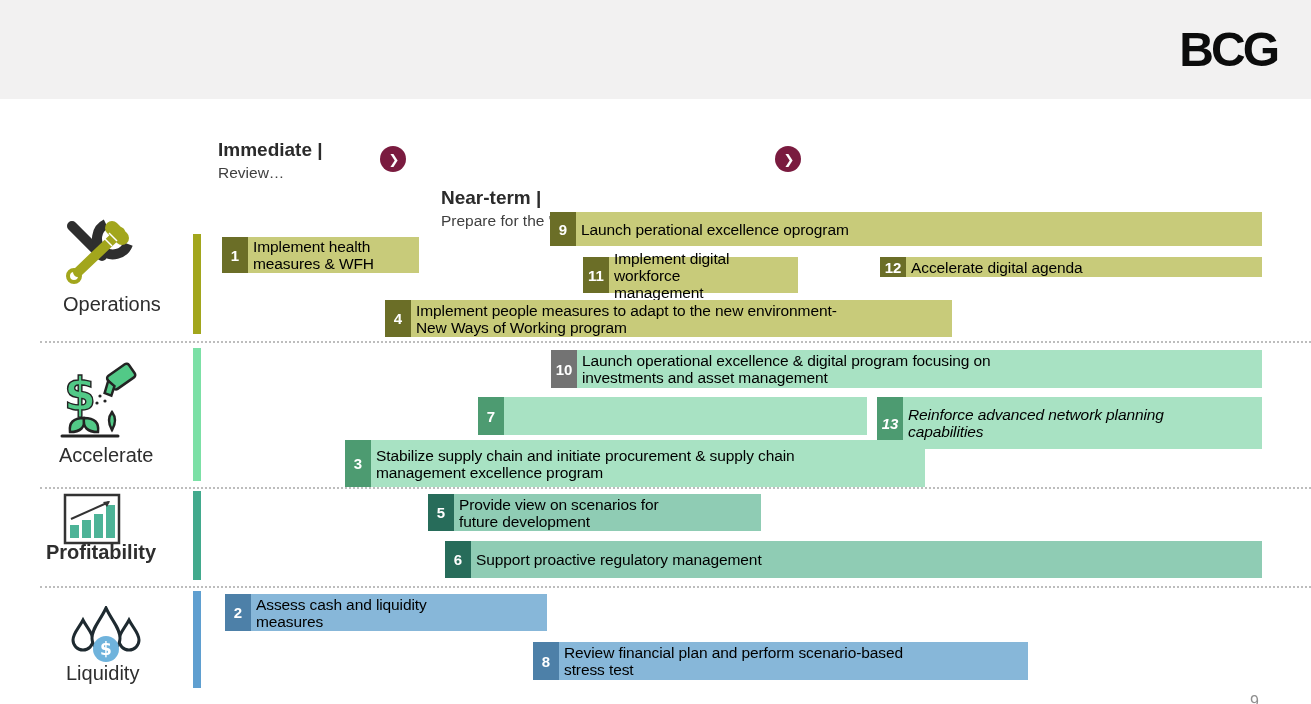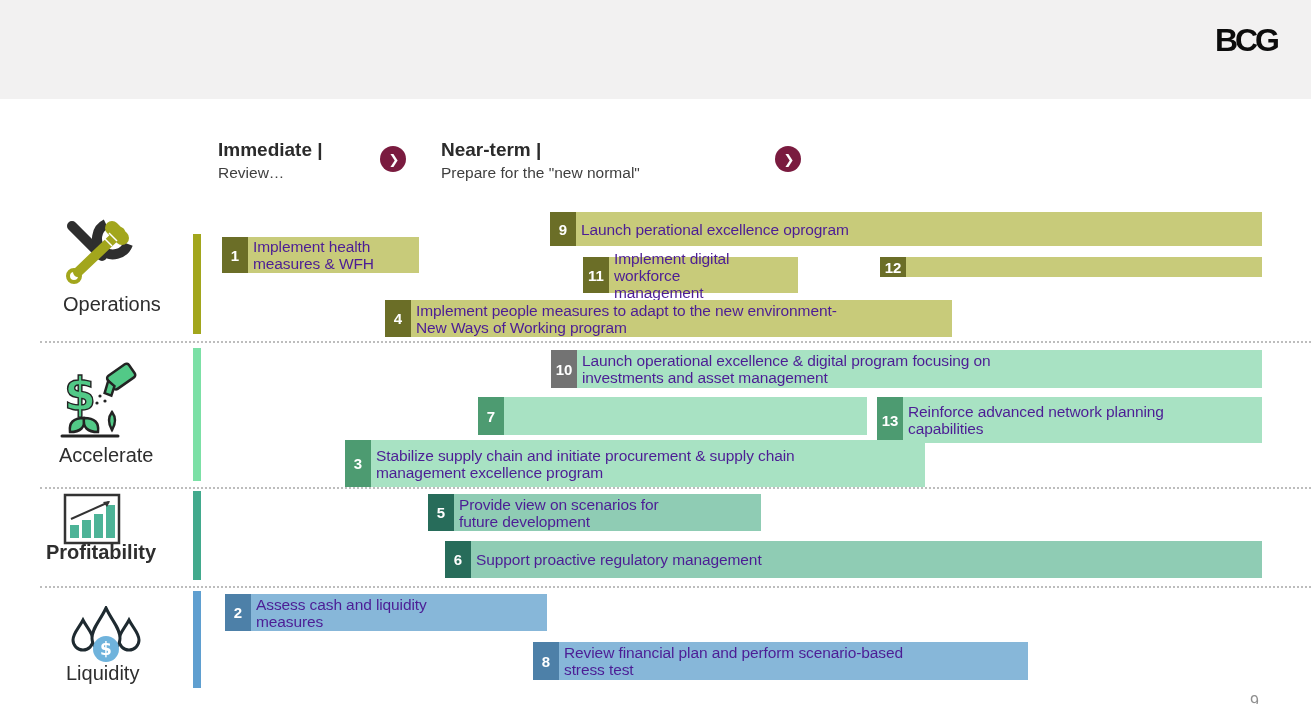--- a/index.html
+++ b/index.html
@@ -1,50 +1,50 @@
 <!DOCTYPE html>
 <html><head>
 <meta charset="utf-8">
 <style>
   html,body{margin:0;padding:0;background:#fff;}
   #canvas{
     position:relative;width:1311px;height:704px;overflow:hidden;background:#ffffff;
     font-family:"Liberation Sans","DejaVu Sans",sans-serif;color:#2e2e2e;
   }
   .topband{position:absolute;left:0;top:0;width:1311px;height:99px;background:#f2f1f1;}
-  .logo{position:absolute;right:34px;top:22px;font-size:32px;font-weight:800;letter-spacing:-3px;color:#0c0c0c;}
+  .logo{position:absolute;right:34px;top:22px;font-size:48px;font-weight:800;letter-spacing:-3px;color:#0c0c0c;}
   .phase{position:absolute;top:138px;}
   .phase-title{font-size:19px;font-weight:700;color:#2b2b2b;line-height:24px;}
   .phase-sub{font-size:15.5px;color:#3f3f3f;line-height:21px;}
   .arrow-circle{position:absolute;width:26px;height:26px;border-radius:50%;
     display:flex;align-items:center;justify-content:center;}
   .arrow-circle span{color:#fff;font-size:13px;font-weight:700;transform:translateX(1px);}
   .cat-icon{position:absolute;}
   .cat-label{position:absolute;font-size:20px;color:#2e2e2e;}
   .track{position:absolute;width:8px;left:193px;}
   .sep{position:absolute;left:40px;width:1271px;height:0;border-top:2px dotted #bdbdbd;}
   .bar{position:absolute;display:flex;align-items:stretch;}
   .badge{min-width:24px;display:flex;align-items:center;justify-content:center;
     color:#fff;font-weight:700;font-size:15px;flex:0 0 auto;padding:0 1px;}
   .bar-text{display:flex;align-items:center;padding-left:5px;padding-right:3px;
-    font-size:15.5px;line-height:17px;color:#4c1d95;white-space:pre-line;letter-spacing:-0.1px;}
+    font-size:15.5px;line-height:17px;color:#000000;white-space:pre-line;letter-spacing:-0.1px;}
   .pagenum{position:absolute;right:52px;bottom:-7px;font-size:16px;color:#8f8f8f;}
 </style>
 </head>
 <body>
 
 <div id="canvas">
   <div class="topband"></div>
   <div class="logo">BCG</div>
   <div class="pagenum">9</div>
 <div class="phase" style="left: 218px;">
       <div class="phase-title">Immediate |</div>
       <div class="phase-sub">Review…</div>
     </div>
-    <div class="phase" style="left: 441px;">
+    <div class="phase" style="left: 441px; margin-top: 48px;">
       <div class="phase-title">Near-term |</div>
       <div class="phase-sub">Prepare for the "new normal"</div>
     </div>
     <div class="arrow-circle" style="left: 380px; top: 146px; background: rgb(122, 27, 63);">
       <span>❯</span>
     </div>
     <div class="arrow-circle" style="left: 775px; top: 146px; background: rgb(122, 27, 63);">
       <span>❯</span>
     </div>
     <div class="sep" style="top: 341px; border-top-color: rgb(189, 189, 189);"></div>
@@ -105,35 +105,36 @@
       <div class="bar-text">Implement health
 measures &amp; WFH</div>
     </div>
     <div class="bar" style="left: 583px; top: 257px; width: 215px; height: 36px; background: rgb(200, 203, 122);">
       <div class="badge" style="background: rgb(107, 110, 39);">11</div>
       <div class="bar-text">Implement digital workforce
 management</div>
     </div>
     <div class="bar" style="left: 880px; top: 257px; width: 382px; height: 20px; background: rgb(200, 203, 122);">
       <div class="badge" style="background: rgb(107, 110, 39);">12</div>
+      <div class="bar-text">Accelerate digital agenda</div>
     </div>
     <div class="bar" style="left: 385px; top: 300px; width: 567px; height: 37px; background: rgb(200, 203, 122);">
       <div class="badge" style="background: rgb(107, 110, 39);">4</div>
       <div class="bar-text">Implement people measures to adapt to the new environment-
 New Ways of Working program</div>
     </div>
     <div class="bar" style="left: 551px; top: 350px; width: 711px; height: 38px; background: rgb(168, 226, 195);">
       <div class="badge" style="background: #737373;">10</div>
       <div class="bar-text">Launch operational excellence &amp; digital program focusing on
 investments and asset management</div>
     </div>
     <div class="bar" style="left: 478px; top: 397px; width: 389px; height: 38px; background: rgb(168, 226, 195);">
       <div class="badge" style="background: rgb(77, 155, 113);">7</div>
     </div>
-    <div class="bar" style="left: 877px; top: 397px; width: 385px; height: 46px; background: rgb(168, 226, 195);">
+    <div class="bar" style="left: 877px; top: 397px; width: 385px; height: 52px; background: rgb(168, 226, 195); font-style: italic;">
       <div class="badge" style="background: rgb(77, 155, 113);">13</div>
       <div class="bar-text">Reinforce advanced network planning
 capabilities</div>
     </div>
     <div class="bar" style="left: 345px; top: 440px; width: 580px; height: 47px; background: rgb(168, 226, 195);">
       <div class="badge" style="background: rgb(77, 155, 113);">3</div>
       <div class="bar-text">Stabilize supply chain and initiate procurement &amp; supply chain
 management excellence program</div>
     </div>
     <div class="bar" style="left: 428px; top: 494px; width: 333px; height: 37px; background: rgb(143, 204, 180);">

